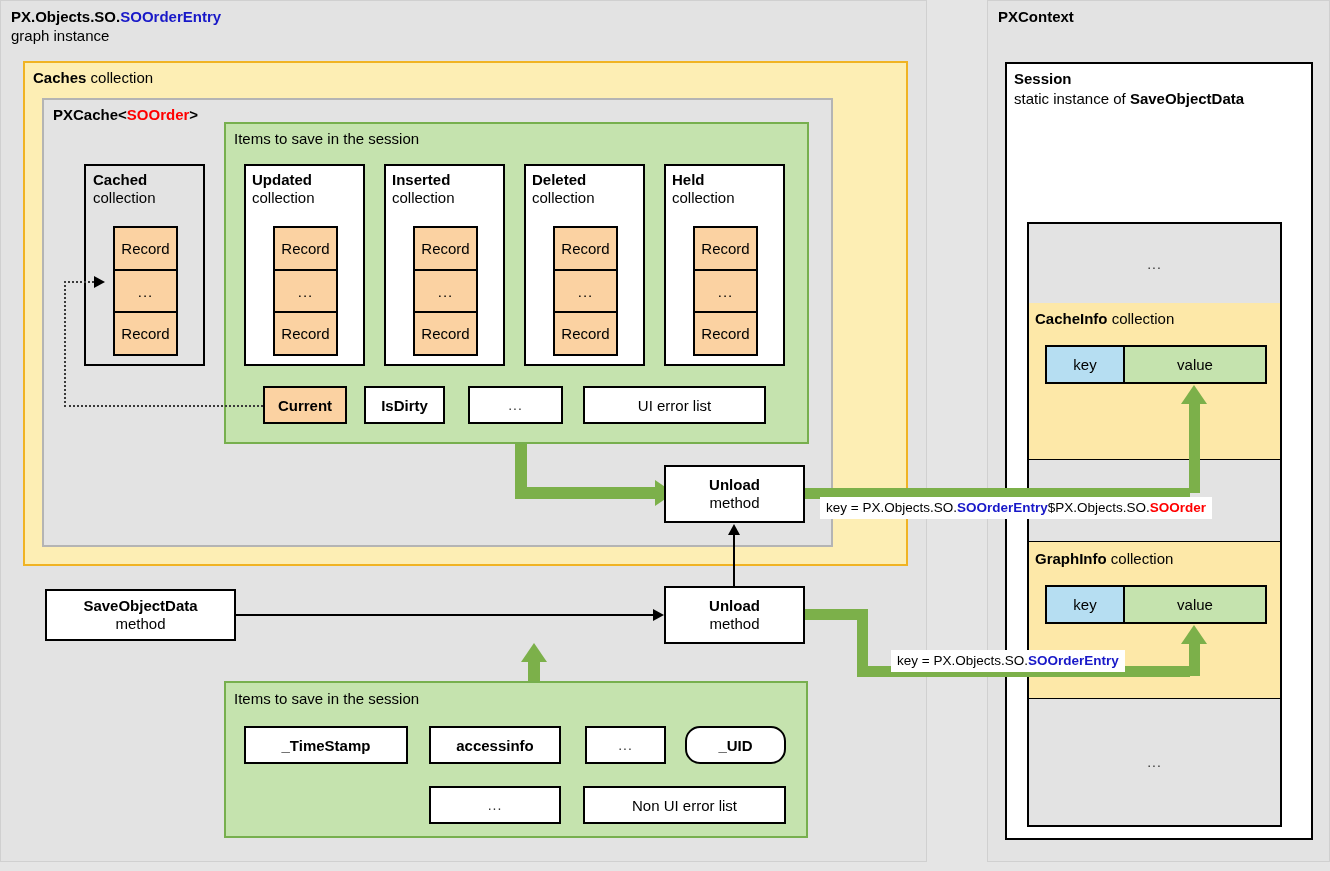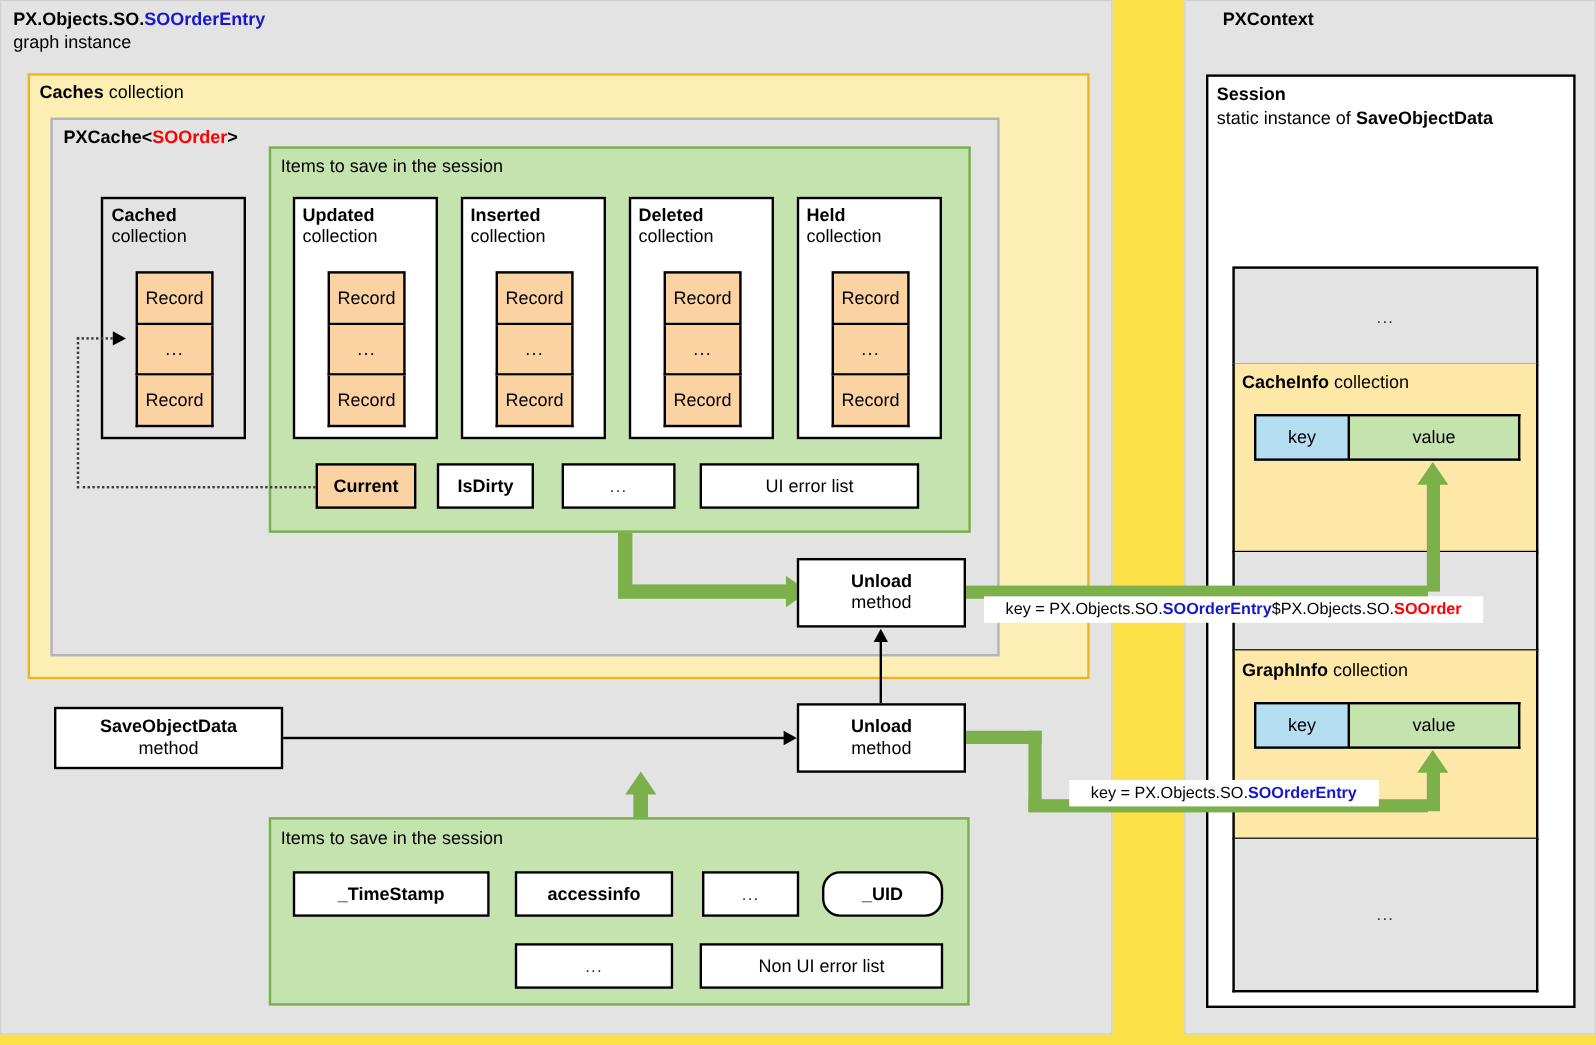--- a/index.html
+++ b/index.html
@@ -8,21 +8,21 @@
     background: #ffffff;
   }
   body {
     font-family: "Liberation Sans", sans-serif;
     -webkit-font-smoothing: antialiased;
   }
   #canvas {
     position: relative;
     width: 1330px;
     height: 871px;
-    background: #fde047;
+    background: #e5e5e5;
     overflow: hidden;
   }
 
   
   .abs { position: absolute; box-sizing: border-box; }
 
   
   .panel-gray {
     background: #e3e3e3;
     border: 1px solid #d0d0d0;
@@ -111,21 +111,21 @@
 
   
   .g-seg { background: #7cb04a; position: absolute; }
   .k-label {
     position: absolute;
     background: #ffffff;
     font-size: 13.5px;
     line-height: 20px;
     white-space: nowrap;
     color: #000;
-    padding: 1px 18px;
+    padding: 1px 6px;
   }
   .k-label .b { font-weight: bold; }
 
   
   .blk-line { position: absolute; background: #000; }
   .arrow-up-blk {
     position: absolute;
     width: 0; height: 0;
     border-left: 6px solid transparent;
     border-right: 6px solid transparent;
@@ -269,21 +269,21 @@
 
   <div class="abs box-white ctr ctr-b" style="left:244px; top:726px; width:164px; height:38px;">_TimeStamp</div>
   <div class="abs box-white ctr ctr-b" style="left:429px; top:726px; width:132px; height:38px;">accessinfo</div>
   <div class="abs box-white ctr dots" style="left:585px; top:726px; width:81px; height:38px;">...</div>
   <div class="abs box-white ctr ctr-b" style="left:685px; top:726px; width:101px; height:38px;border-radius:15px;">_UID</div>
 
   <div class="abs box-white ctr dots" style="left:429px; top:786px; width:132px; height:38px;">...</div>
   <div class="abs box-white ctr" style="left:583px; top:786px; width:203px; height:38px;">Non UI error list</div>
 
   <div class="abs panel-gray" style="left:987px; top:0px; width:343px; height:862px;"></div>
-  <div class="abs panel-title b" style="left:998px; top:8px;margin-left:21px;">PXContext</div>
+  <div class="abs panel-title b" style="left:998px; top:8px;">PXContext</div>
 
   <div class="abs box-white" style="left:1005px; top:62px; width:308px; height:778px;"></div>
   <div class="abs b" style="left:1014px; top:70px; font-size:15px;">Session</div>
   <div class="abs" style="left:1014px; top:90px; font-size:15px;">
     <span>static instance of </span><span class="b">SaveObjectData</span>
   </div>
 
   <div class="abs box-gray-plain ctr dots" style="left:1027px; top:222px; width:255px; height:83px;">...</div>
 
   <div class="abs box-yellow-plain" style="left:1027px; top:303px; width:255px; height:158px; border-top:0;"></div>

